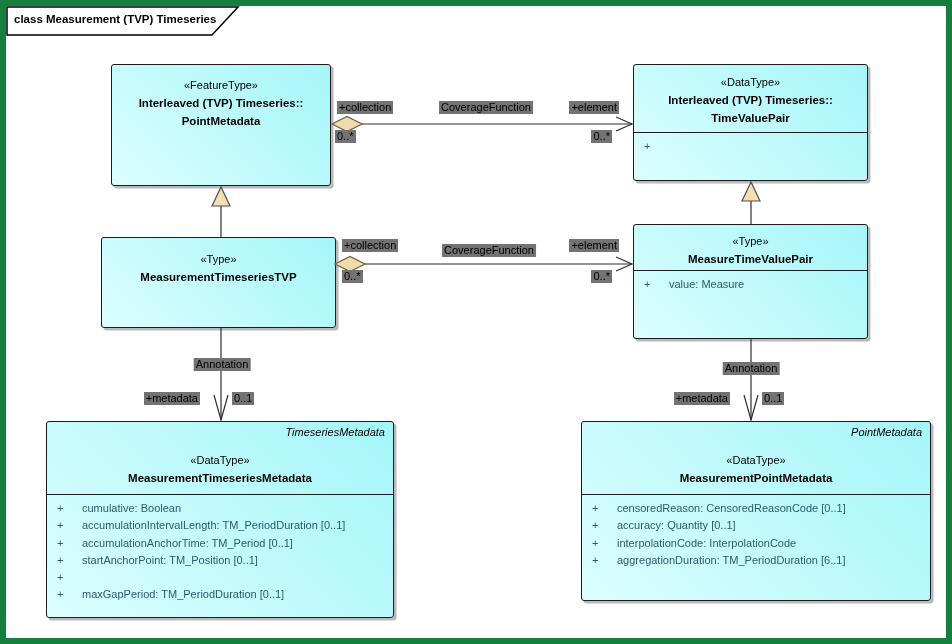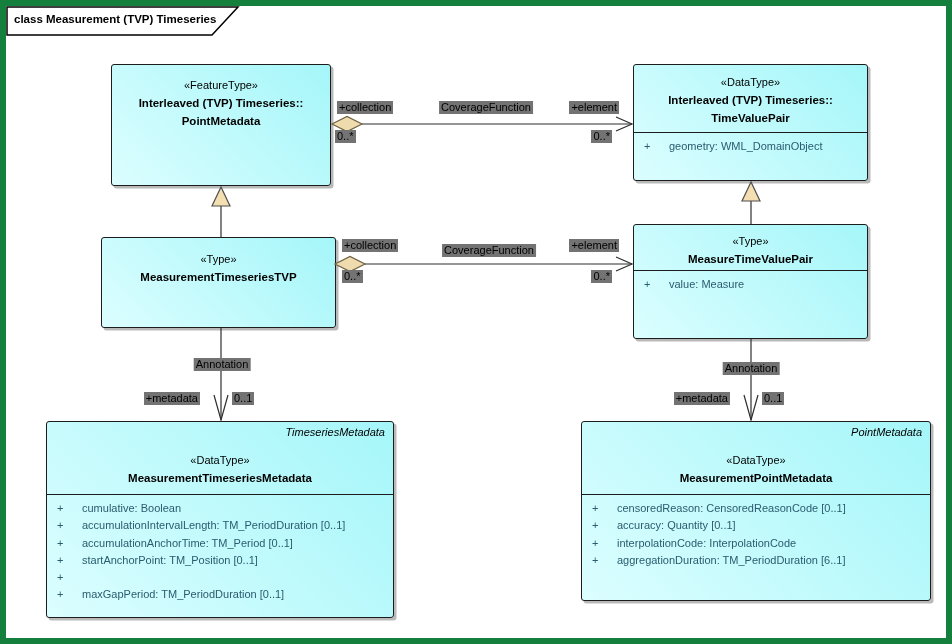--- a/index.html
+++ b/index.html
@@ -51,21 +51,20 @@
 
   <div class="uml-box" style="left:627px;top:58px;width:235px;height:117px;">
     <div class="box-header" style="height:67px;padding-top:8px;">
       <div class="stereotype">«DataType»</div>
       <div class="class-name">Interleaved (TVP) Timeseries::</div>
       <div class="class-name">TimeValuePair</div>
     </div>
     <div class="attr-section">
       <div class="attr-row">
         <span class="attr-vis">+</span>
-        <span>geometry: WML_DomainObject</span>
       </div>
     </div>
   </div>
 
   <div class="uml-box" style="left:95px;top:231px;width:235px;height:91px;">
     <div class="box-header" style="padding-top:12px;">
       <div class="stereotype">«Type»</div>
       <div class="class-name">MeasurementTimeseriesTVP</div>
     </div>
   </div>

